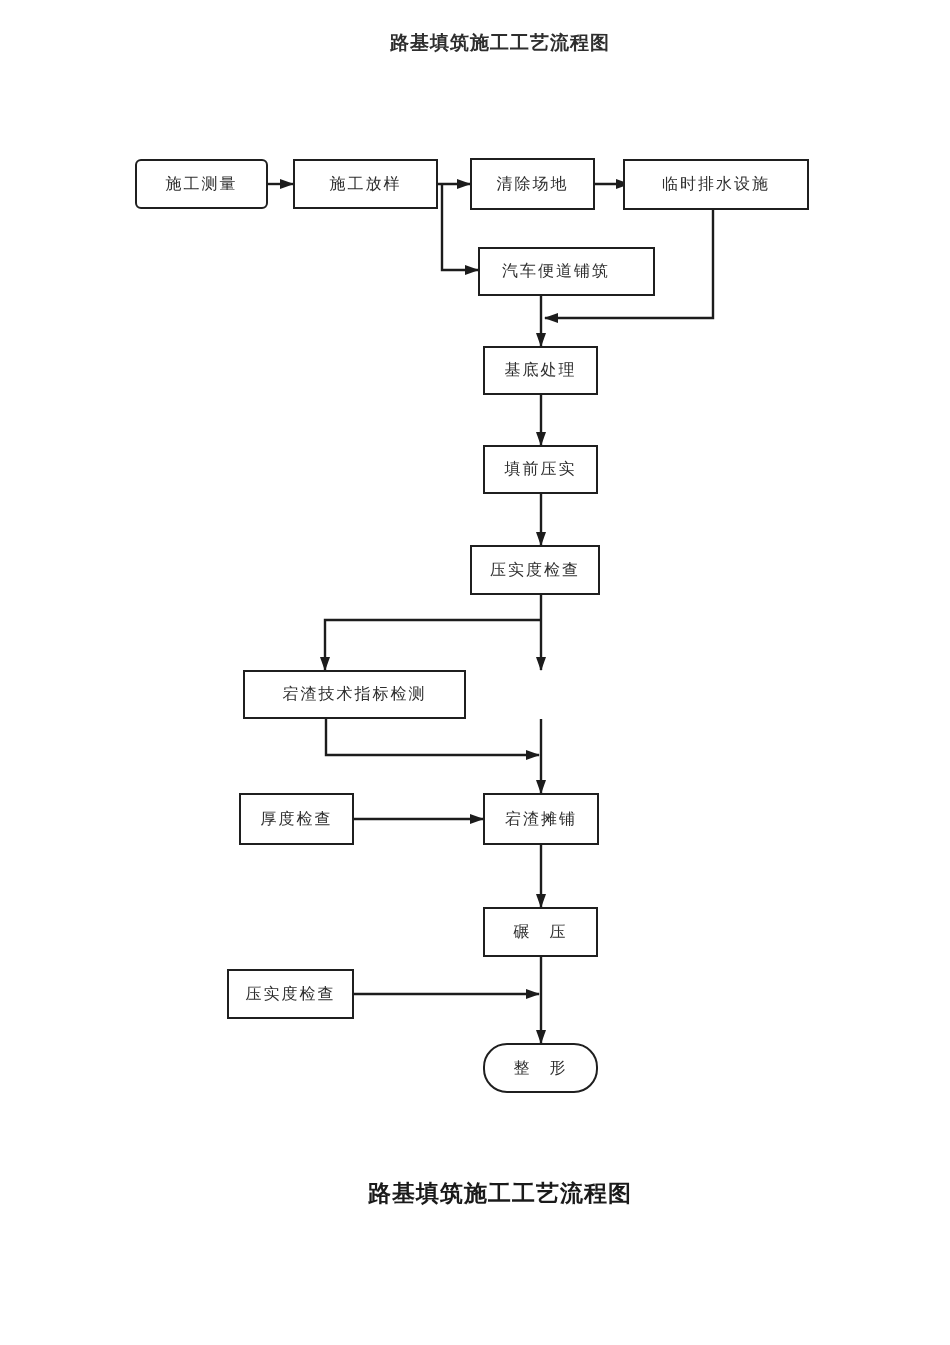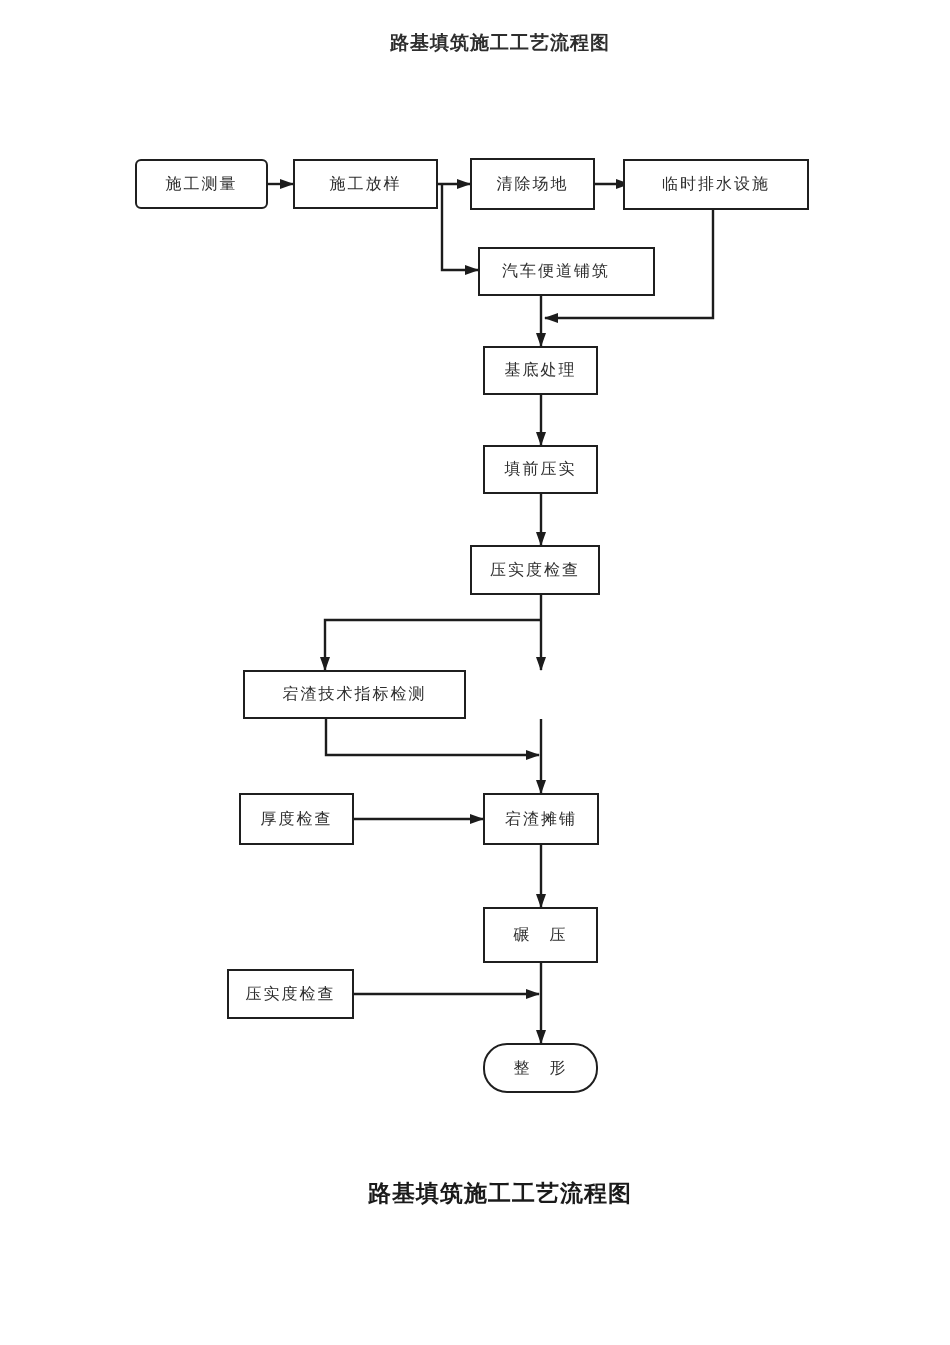--- a/index.html
+++ b/index.html
@@ -115,20 +115,20 @@
       <div class="node" style="left: 293px; top: 159px; width: 145px; height: 50px;">施工放样</div>
       <div class="node" style="left: 470px; top: 158px; width: 125px; height: 52px;">清除场地</div>
       <div class="node" style="left: 623px; top: 159px; width: 186px; height: 51px;">临时排水设施</div>
       <div class="node left" style="left: 478px; top: 247px; width: 177px; height: 49px;">汽车便道铺筑</div>
       <div class="node" style="left: 483px; top: 346px; width: 115px; height: 49px;">基底处理</div>
       <div class="node" style="left: 483px; top: 445px; width: 115px; height: 49px;">填前压实</div>
       <div class="node" style="left: 470px; top: 545px; width: 130px; height: 50px;">压实度检查</div>
       <div class="node" style="left: 227px; top: 670px; width: 223px; height: 49px; margin-left: 16px;">宕渣技术指标检测</div>
       <div class="node" style="left: 239px; top: 793px; width: 115px; height: 52px;">厚度检查</div>
       <div class="node" style="left: 483px; top: 793px; width: 116px; height: 52px;">宕渣摊铺</div>
-      <div class="node" style="left: 483px; top: 907px; width: 115px; height: 56px;">碾　压</div>
+      <div class="node" style="left: 483px; top: 907px; width: 115px; height: 50px;">碾　压</div>
       <div class="node" style="left: 227px; top: 969px; width: 127px; height: 50px;">压实度检查</div>
       <div class="node" style="left: 483px; top: 1043px; width: 115px; height: 50px; border-radius: 24px;">整　形</div>
     </div>
 
   <div class="title-bottom">路基填筑施工工艺流程图</div>
 
 </div>
 
 </body></html>

